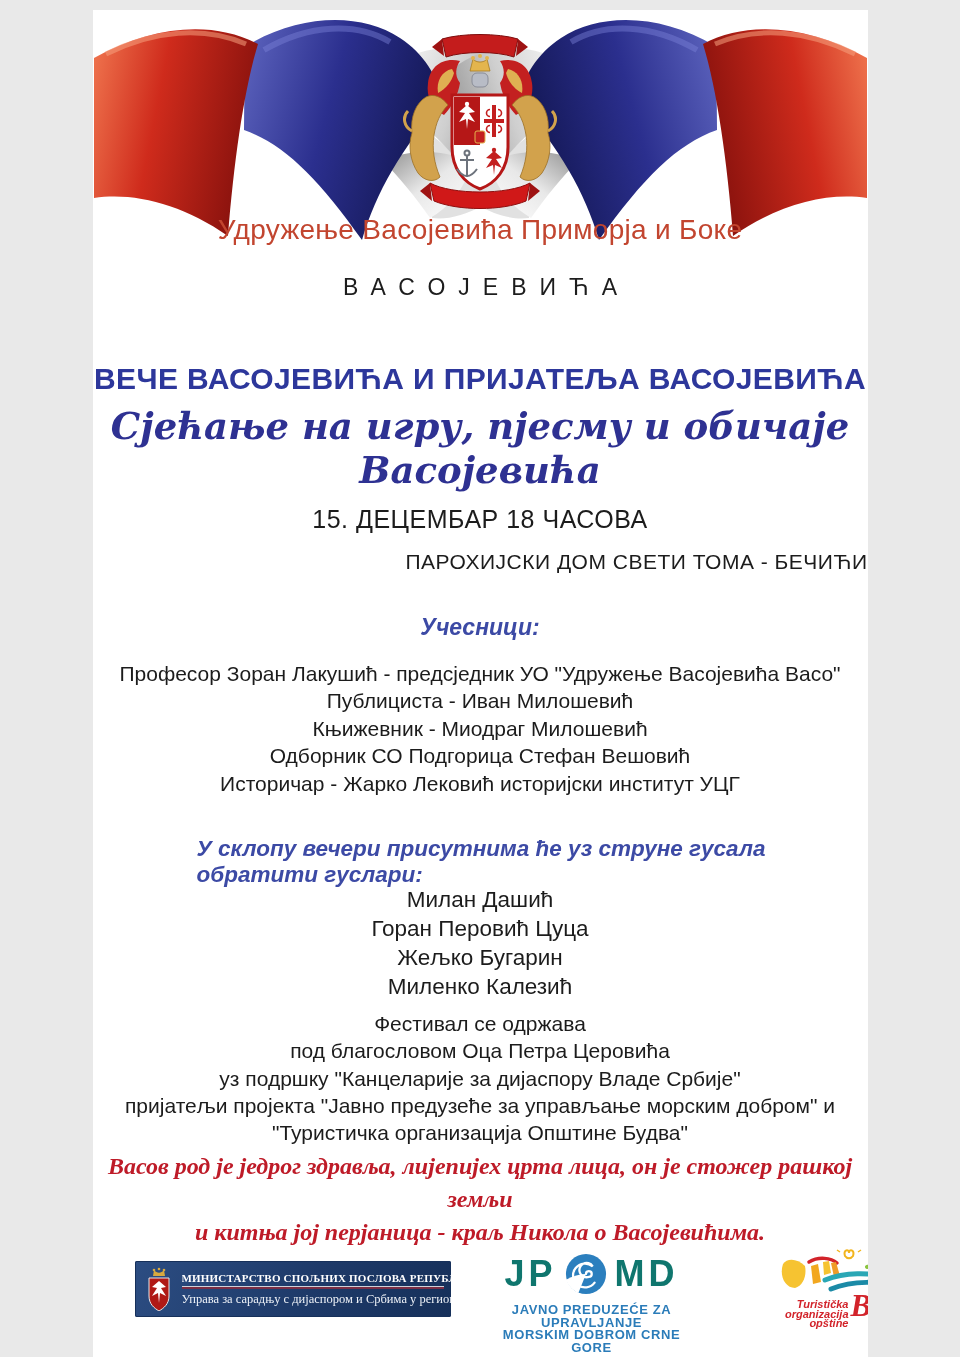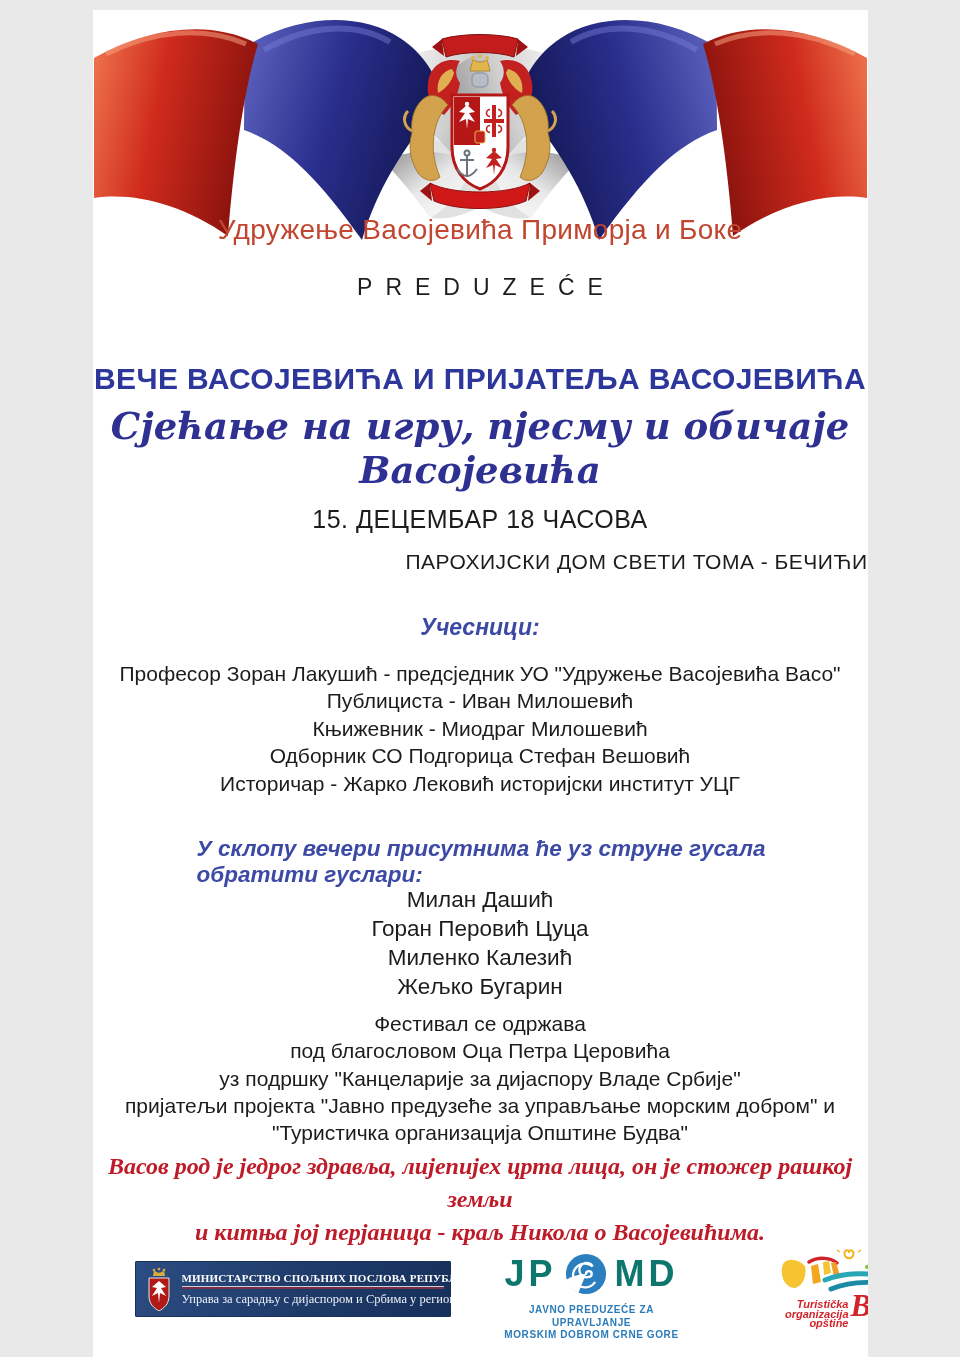--- a/index.html
+++ b/index.html
@@ -44,21 +44,21 @@
              white-space:nowrap;letter-spacing:0.2px;}
   .mfa-divider{height:3px;margin:2px 0 3px 0;width:262px;
                background:linear-gradient(#cdd2da 0 1px,#7a2d44 1px 3px);}
   .mfa-subtitle{font-family:"Liberation Serif",serif;font-size:12.5px;color:#edf1f7;white-space:nowrap;}
 
   
   .jpmd{left:404px;top:1243px;width:190px;text-align:center;}
   .jpmd-row{display:flex;align-items:center;justify-content:center;gap:8px;}
   .jpmd-letters{font-size:36px;font-weight:700;color:#0f766e;letter-spacing:4px;line-height:40px;}
   .jpmd-shell{width:42px;height:42px;}
-  .jpmd-sub{margin-top:9px;font-size:10px;font-weight:700;color:#2b7cb9;
+  .jpmd-sub{margin-top:9px;font-size:13px;font-weight:700;color:#2b7cb9;
             letter-spacing:0.6px;line-height:12.5px;}
 
   
   .budva{left:682px;top:1238px;width:165px;height:82px;}
   .budva-art{position:absolute;top:0;left:4px;width:140px;height:50px;}
   .budva-org{position:absolute;top:52px;left:0;width:74px;text-align:right;
              color:#d2232a;font-size:11px;line-height:9.5px;font-weight:700;font-style:italic;}
   .budva-name{position:absolute;top:40px;left:76px;font-size:31px;font-weight:700;font-style:italic;
               color:#d2232a;font-family:"Liberation Serif",serif;letter-spacing:1px;text-align:center;}
 </style>
@@ -150,43 +150,43 @@
     </g>
     <polygon points="92,120 84,127 90,128 84,137 91,134 92,144 93,134 100,137 94,128 100,127" fill="#c32020"></polygon>
     <circle cx="92" cy="119" r="2.2" fill="#c32020"></circle>
     <rect x="73" y="100" width="10" height="12" rx="2" fill="#c32020" stroke="#e3b54d" stroke-width="1"></rect>
     <path d="M28,152 C50,164 106,164 128,152 L124,170 C100,180 56,180 32,170 Z" fill="#d01818" stroke="#8e0f0f" stroke-width="1"></path>
     <path d="M28,152 L18,160 L30,170 Z" fill="#9e1212"></path>
     <path d="M128,152 L138,160 L126,170 Z" fill="#9e1212"></path>
   </svg>
 
   <div class="center assoc-title">Удружење Васојевића Приморја и Боке</div>
-  <div class="center organizes">PREDUZEĆE</div>
+  <div class="center organizes">ВАСОЈЕВИЋА</div>
 
   <div class="center event-title">ВЕЧЕ ВАСОЈЕВИЋА И ПРИЈАТЕЉА ВАСОЈЕВИЋА</div>
   <div class="center event-subtitle">Сјећање на игру, пјесму и обичаје Васојевића</div>
 
   <div class="center datetime">15. ДЕЦЕМБАР 18 ЧАСОВА</div>
   <div class="center venue">ПАРОХИЈСКИ ДОМ СВЕТИ ТОМА - БЕЧИЋИ</div>
 
   <div class="center participants-heading">Учесници:</div>
   <div class="center participants">
     <div>Професор Зоран Лакушић - предсједник УО "Удружење Васојевића Васо"</div>
     <div>Публициста - Иван Милошевић</div>
     <div>Књижевник - Миодраг Милошевић</div>
     <div>Одборник СО Подгорица Стефан Вешовић</div>
     <div>Историчар - Жарко Лековић  историјски институт УЦГ</div>
   </div>
 
   <div class="abs guslari-intro">У склопу вечери присутнима ће уз струне гусала обратити гуслари:</div>
   <div class="center names">
     <div>Милан Дашић</div>
     <div>Горан Перовић Цуца</div>
+    <div>Жељко Бугарин</div>
     <div>Миленко Калезић</div>
-    <div>Жељко Бугарин</div>
   </div>
 
   <div class="center festival">
     <div>Фестивал се одржава</div>
     <div>под благословом Оца Петра Церовића</div>
     <div>уз подршку "Канцеларије за дијаспору Владе Србије"</div>
     <div>пријатељи пројекта "Јавно предузеће за управљање морским добром" и</div>
     <div>"Туристичка организација Општине Будва"</div>
   </div>
 

